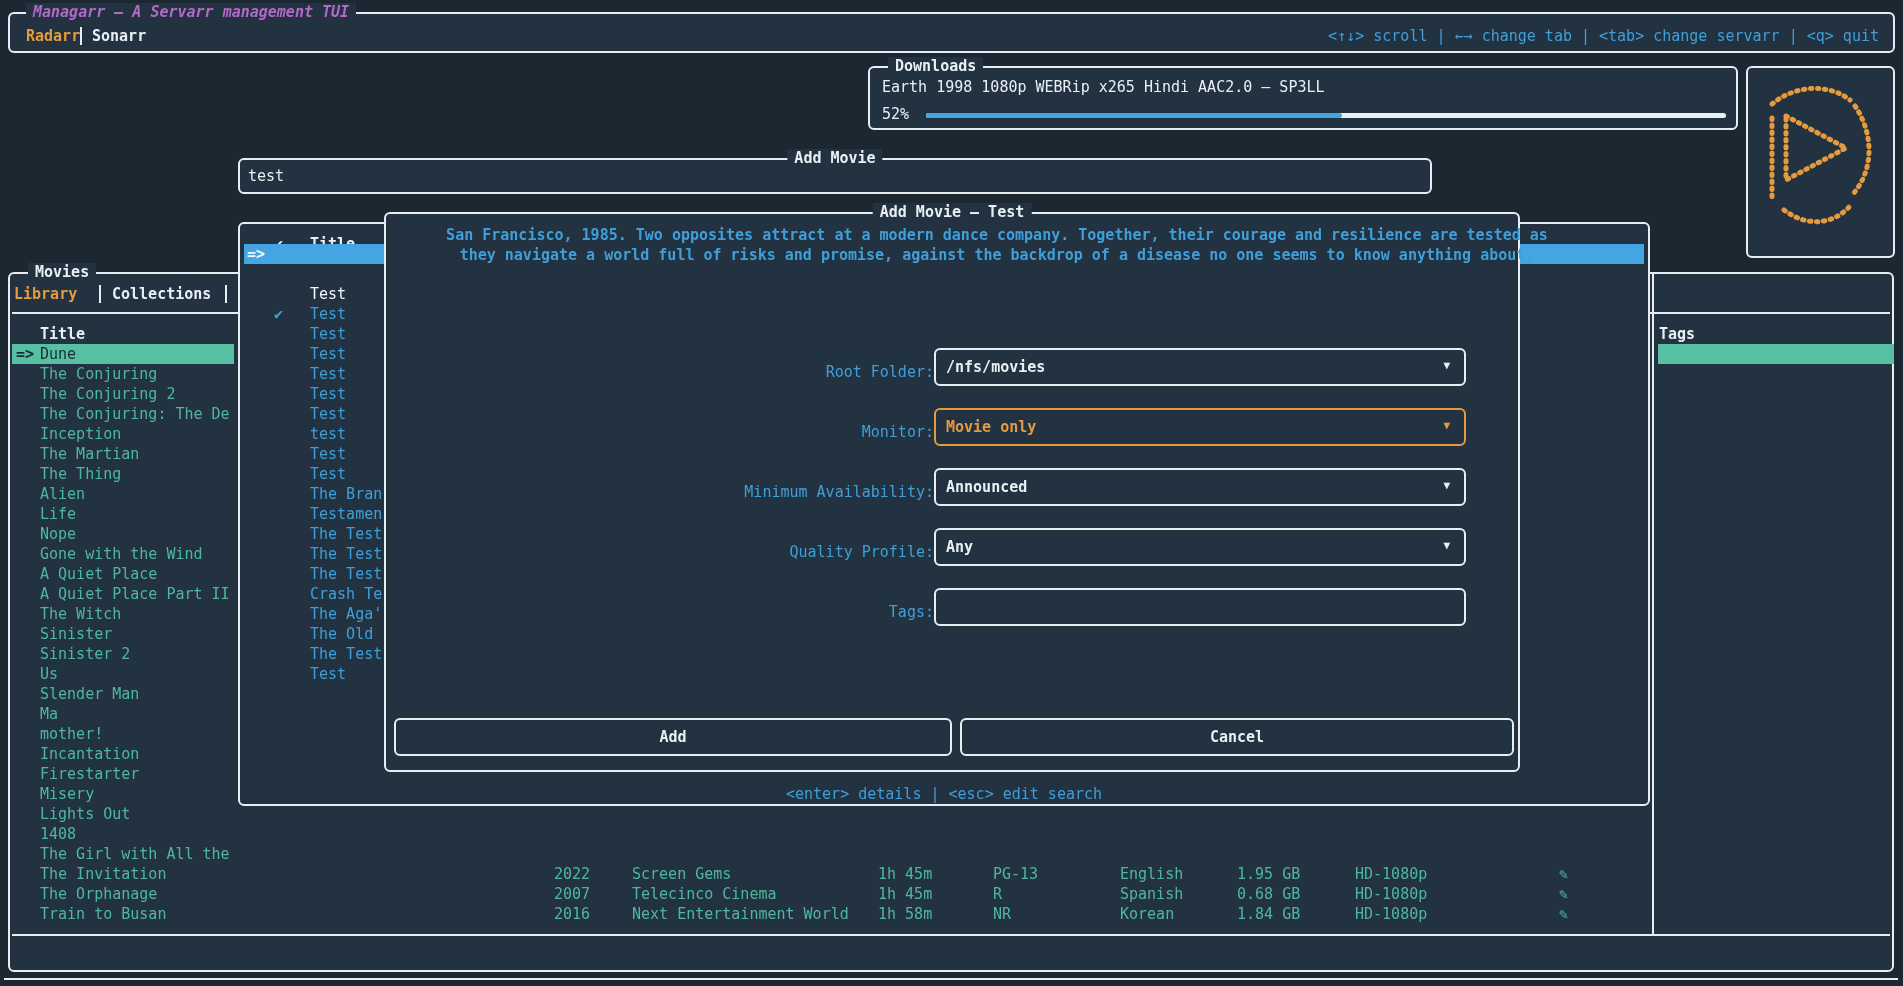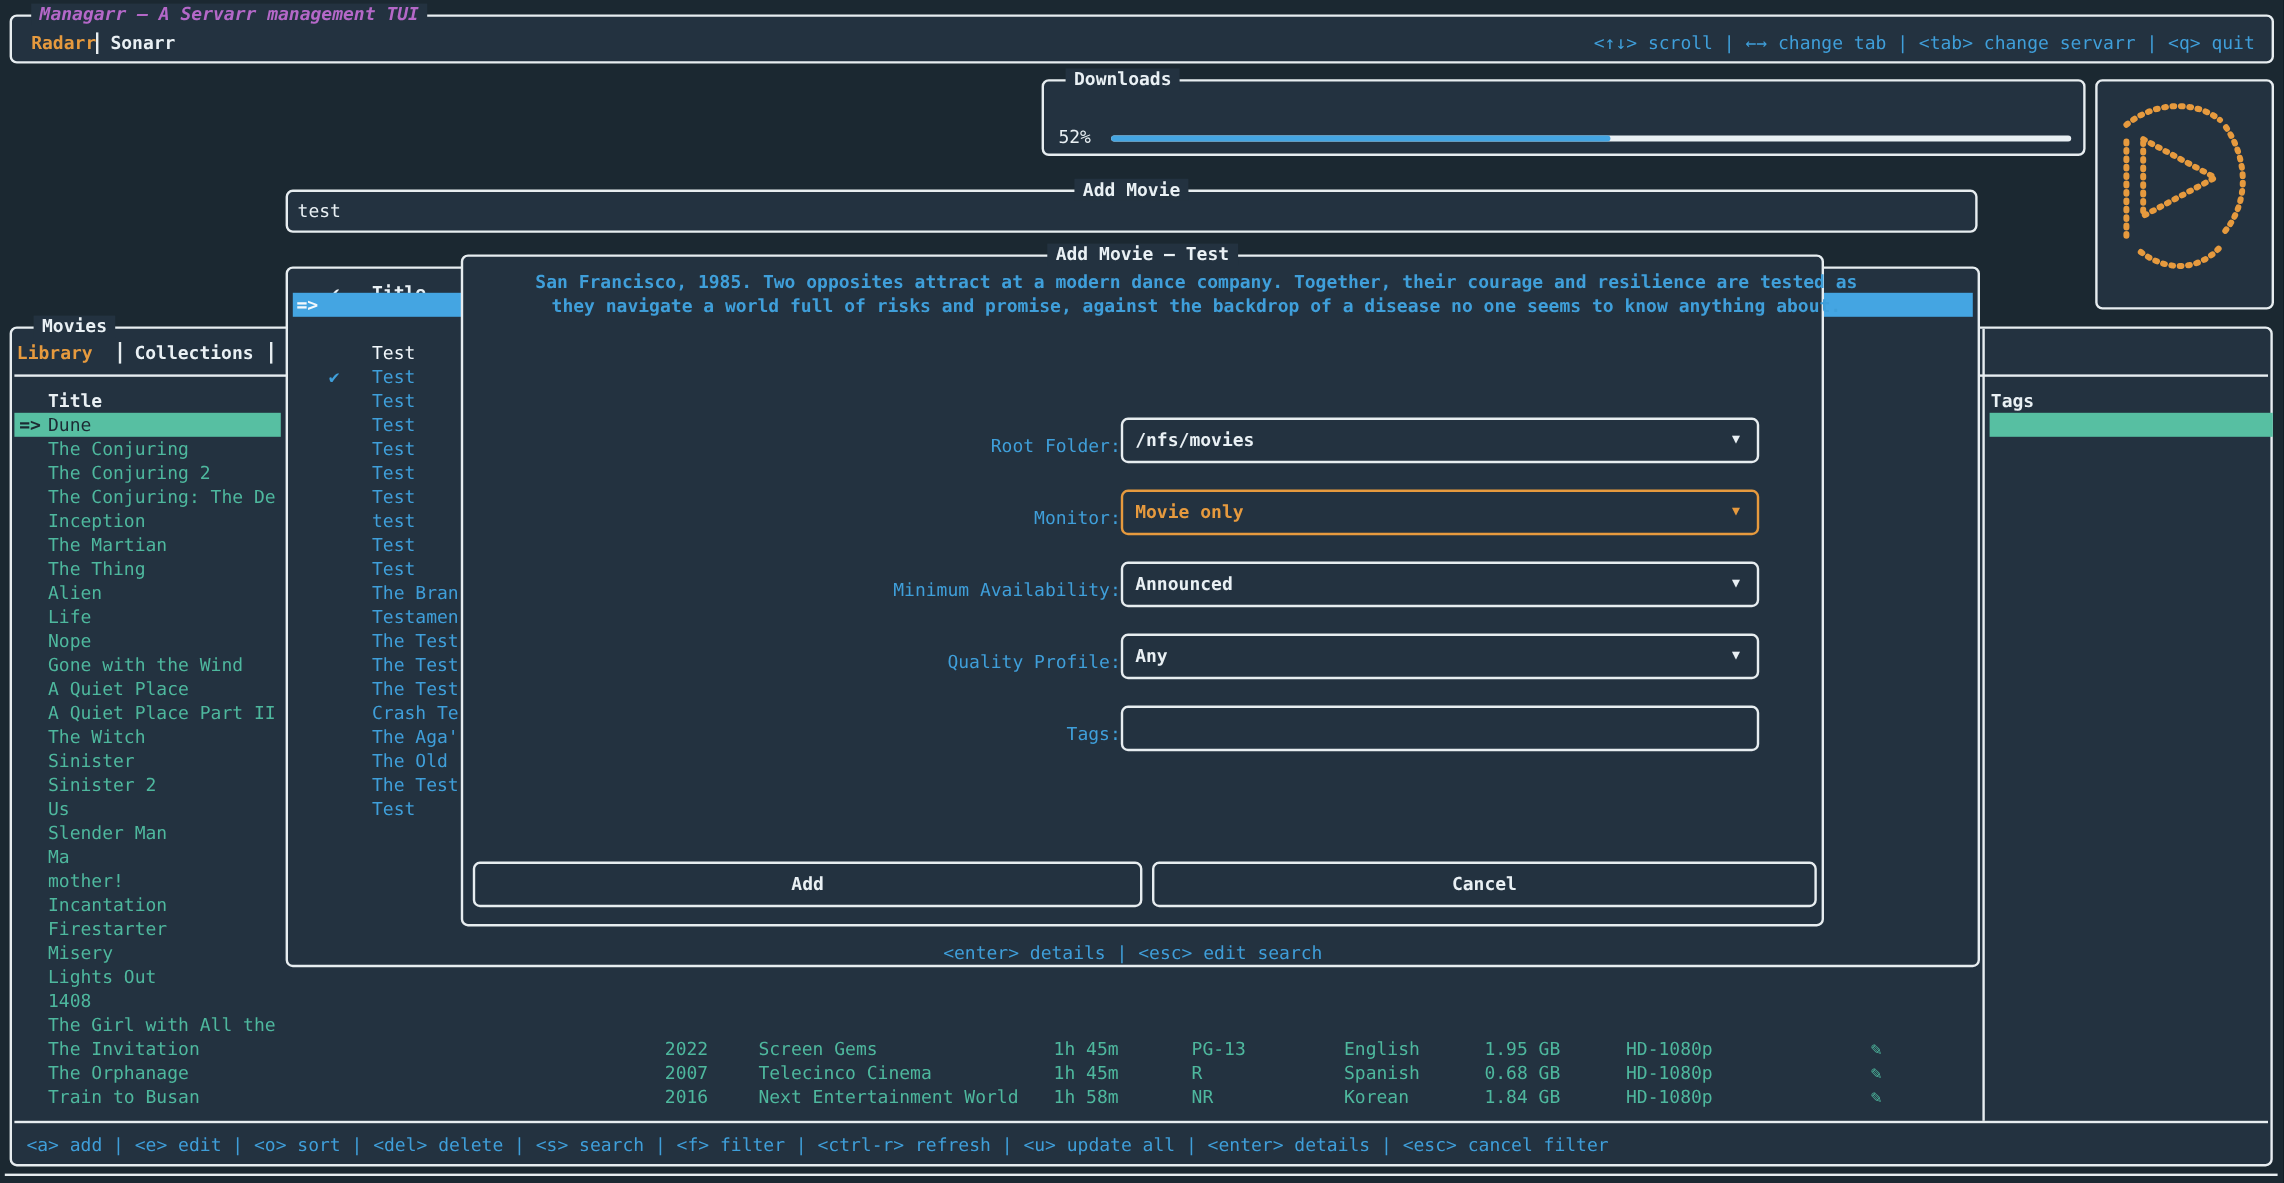--- a/index.html
+++ b/index.html
@@ -55,21 +55,21 @@
   .details{position:absolute;left:0;top:590px;width:1640px;}
   .drow{position:relative;height:20px;line-height:20px;color:var(--teal);}
   .drow span{position:absolute;white-space:pre;}
   .c-year{left:544px;} .c-studio{left:622px;} .c-runtime{left:868px;}
   .c-rating{left:983px;} .c-lang{left:1110px;} .c-size{left:1227px;}
   .c-qual{left:1345px;} .c-icon{left:1549px;}
   #msep2{left:2px;right:2px;top:660px;}
   #keybar{left:12px;top:670px;}
 
   
-  #search{left:238px;top:158px;width:1410px;height:36px;z-index:3;text-align:center;}
+  #search{left:238px;top:158px;width:1194px;height:36px;z-index:3;text-align:center;}
   #search .ptitle{left:50%;transform:translateX(-50%);}
   #search-input{position:absolute;left:8px;top:6px;line-height:20px;white-space:pre;}
 
   
   #results{left:238px;top:222px;width:1412px;height:584px;z-index:3;}
   #r-check-hdr{left:34px;top:10px;} #r-title-hdr{left:70px;top:10px;}
   .rlist{position:absolute;left:4px;top:20px;width:1400px;}
   .rrow{position:relative;height:20px;line-height:20px;color:var(--blue);white-space:pre;}
   .rrow.sel{background:var(--selblue);color:#f2f8fc;}
   .rcheck{position:absolute;left:30px;font-weight:bold;}
@@ -105,20 +105,21 @@
     <span class="ptitle">Managarr – A Servarr management TUI</span>
     <span class="txt b orange" style="left:16px;top:12px;">Radarr</span>
     <span class="tabsep" style="left:70px;"></span>
     <span class="txt b" style="left:82px;top:12px;">Sonarr</span>
     <span class="txt blue" style="right:14px;top:12px;">&lt;↑↓&gt; scroll | ←→ change tab | &lt;tab&gt; change servarr | &lt;q&gt; quit</span>
   </div>
 
 
   <div class="panel" id="downloads">
     <span class="ptitle">Downloads</span>
+    <span class="txt" style="left:12px;top:9px;">Earth 1998 1080p WEBRip x265 Hindi AAC2.0 – SP3LL</span>
     <span class="txt" style="left:12px;top:36px;">52%</span>
     <div class="dlbar">
         <span class="fill" style="width:52%;"></span>
       </div>
   </div>
 
   <div class="panel" id="logo">
     <svg width="132" height="168" viewBox="0 0 132 168" style="position:absolute;left:8px;top:10px;">
       <g fill="none" stroke="#e69a3e" stroke-width="5" stroke-linecap="round" stroke-dasharray="1.5 5.5">
         <path d="M16,26 C40,6 74,6 94,22"></path>
@@ -236,21 +237,20 @@
           <span class="c-runtime">1h 58m</span>
           <span class="c-rating">NR</span>
           <span class="c-lang">Korean</span>
           <span class="c-size">1.84 GB</span>
           <span class="c-qual">HD-1080p</span>
           <span class="c-icon">✎</span>
         </div>
       </div>
 
     <div class="hline" id="msep2"></div>
-    <span class="txt blue" id="keybar">&lt;a&gt; add | &lt;e&gt; edit | &lt;o&gt; sort | &lt;del&gt; delete | &lt;s&gt; search | &lt;f&gt; filter | &lt;ctrl-r&gt; refresh | &lt;u&gt; update all | &lt;enter&gt; details | &lt;esc&gt; cancel filter</span>
   </div>
 
   <div class="panel" id="search">
     <span class="ptitle">Add Movie</span>
     <span id="search-input">test</span>
   </div>
 
   <div class="panel" id="results">
     <span class="txt b" id="r-check-hdr">✔</span>
     <span class="txt b" id="r-title-hdr">Title</span>

